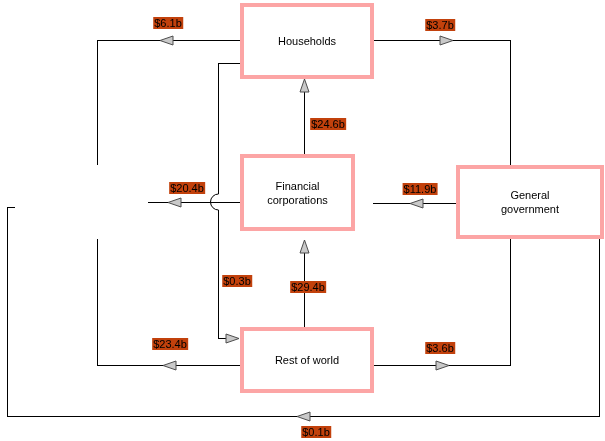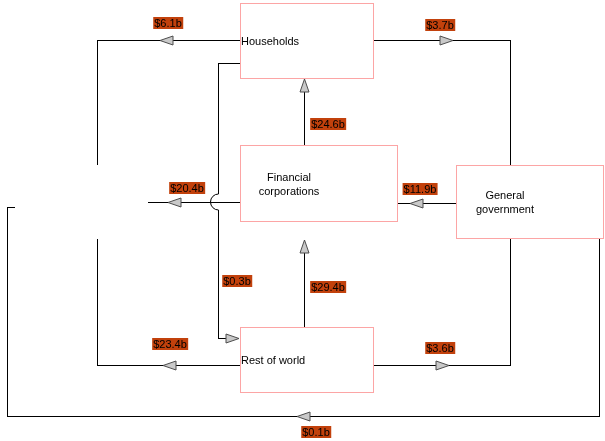--- a/index.html
+++ b/index.html
@@ -8,23 +8,23 @@
     width:605px;height:441px;
     background:#ffffff;
     font-family:"Liberation Sans",sans-serif;
     color:#000;
     overflow:hidden;
   }
   .canvas svg{position:absolute;left:0;top:0;}
   .node{
     position:absolute;
     box-sizing:border-box;
-    border:1px solid #fca5a5;
+    border:4px solid #fca5a5;
     background:#ffffff;
-    display:flex;align-items:center;
+    display:flex;align-items:center;justify-content:center;
     text-align:center;
     font-size:11px;line-height:14px;
   }
   .node .nl{display:inline-block;max-width:96px;}
   .flabel{
     position:absolute;
     transform:translate(-50%,-50%);
     font-size:11px;
     white-space:nowrap;
     background:#c2410c;
@@ -66,36 +66,36 @@
       <polygon points="449,365.5 436,361 436,370"></polygon>
       <polygon points="297,416.5 310,412 310,421"></polygon>
     </g>
   </svg>
 
   <div class="node" style="left:240px;top:3px;width:134px;height:76px">
     <span class="nl">Households</span>
   </div>
 
 
-  <div class="node" style="left:240px;top:145px;width:158px;height:77px">
+  <div class="node" style="left:240px;top:154px;width:115px;height:77px">
     <span class="nl">Financial corporations</span>
   </div>
 
   <div class="node" style="left:456px;top:165px;width:148px;height:74px">
     <span class="nl">General government</span>
   </div>
 
   <div class="node" style="left:240px;top:327px;width:134px;height:66px">
     <span class="nl">Rest of world</span>
   </div>
 
   <div class="flabel" style="left:168px;top:23px">$6.1b</div>
   <div class="flabel" style="left:440px;top:25px">$3.7b</div>
   <div class="flabel" style="left:328px;top:124px">$24.6b</div>
   <div class="flabel" style="left:187px;top:188px">$20.4b</div>
   <div class="flabel" style="left:420px;top:189px">$11.9b</div>
   <div class="flabel" style="left:237px;top:281px">$0.3b</div>
-  <div class="flabel" style="left:328px;top:287px">$29.4b</div>
+  <div class="flabel" style="left:308px;top:287px">$29.4b</div>
   <div class="flabel" style="left:170px;top:344px">$23.4b</div>
   <div class="flabel" style="left:440px;top:348px">$3.6b</div>
   <div class="flabel" style="left:316px;top:432px">$0.1b</div>
 
 </div>
 
 </body></html>

